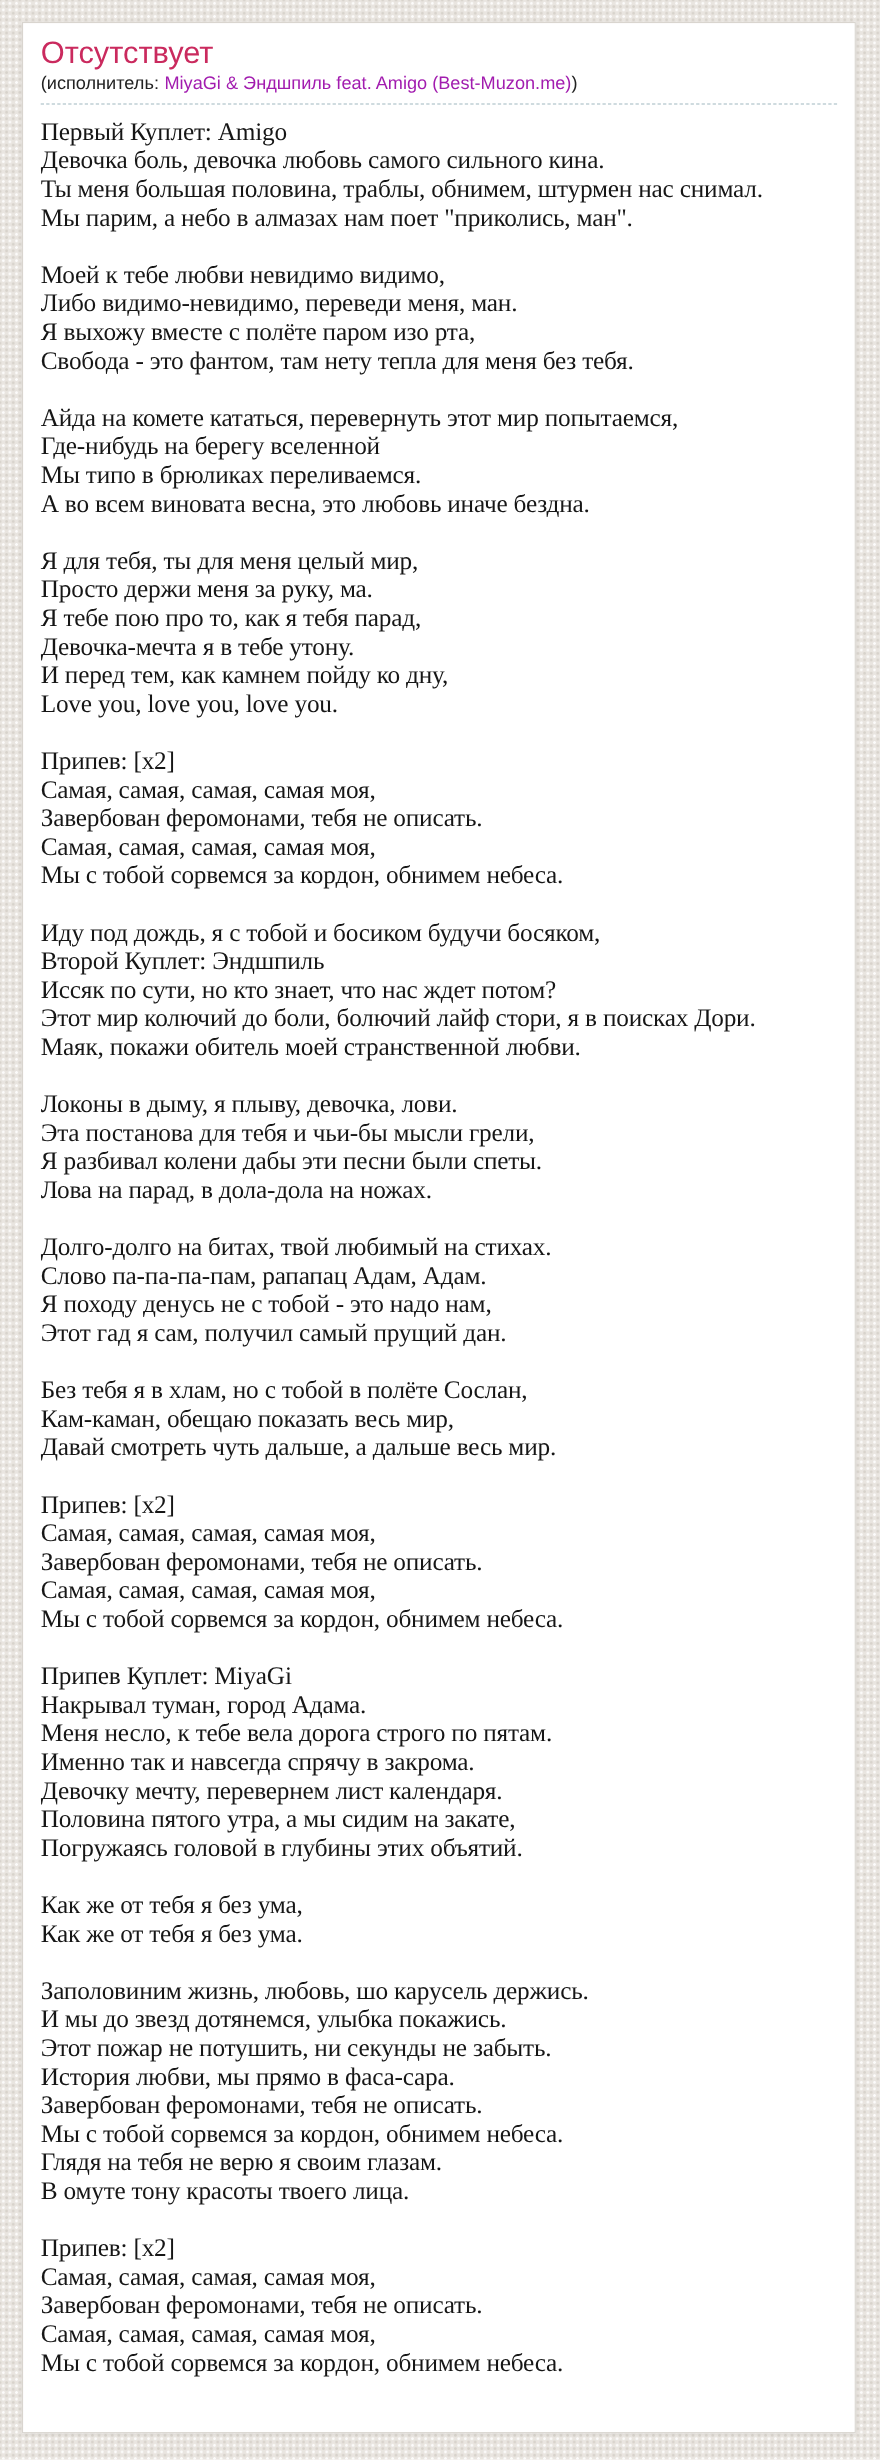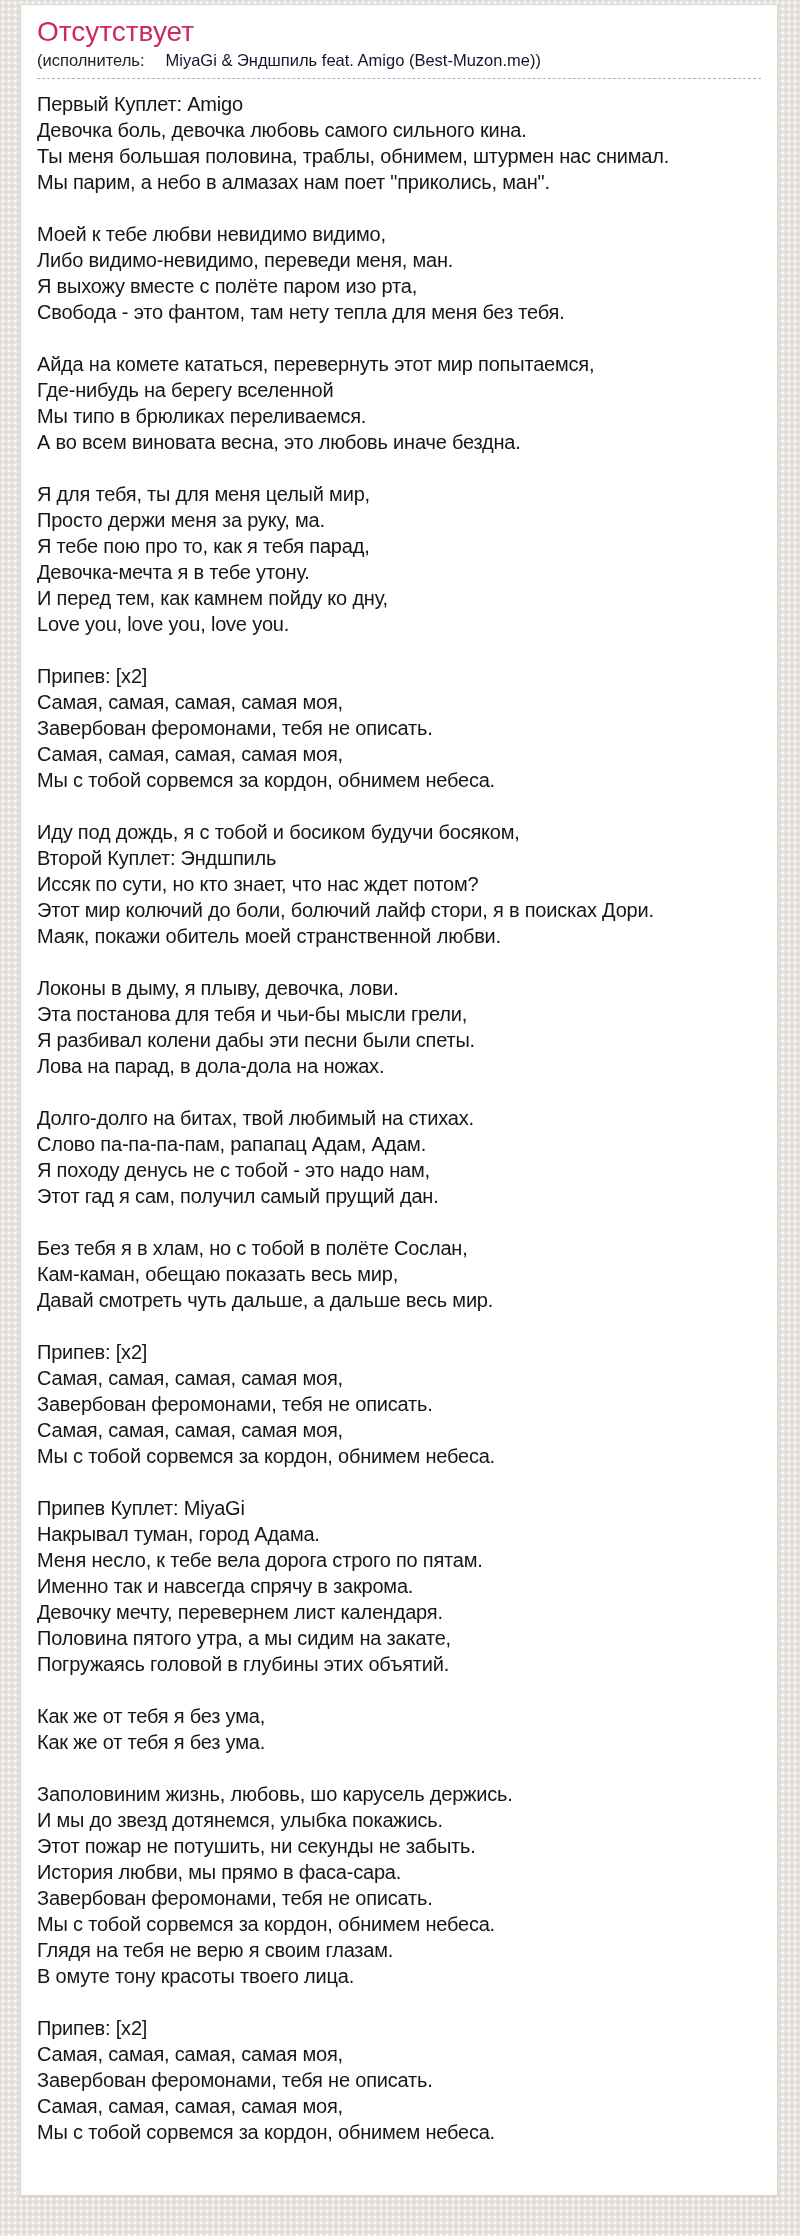--- a/index.html
+++ b/index.html
@@ -10,21 +10,21 @@
     background-image:
       radial-gradient(circle, rgba(255,255,255,0.85) 1px, transparent 1.4px),
       radial-gradient(circle, rgba(187,180,170,0.38) 1px, transparent 1.4px);
     background-size: 6px 6px, 6px 6px;
     background-position: 0 0, 3px 3px;
     overflow:hidden;
     position:relative;
   }
   .card {
     position:absolute;
-    left:20px; top:4px;
+    left:20px; top:20px;
     width:758px; height:2192px;
     background:#ffffff;
     border:1px solid #d9d5cf;
     box-shadow: 0 1px 3px rgba(0,0,0,0.07);
     padding:10px 16px 0 16px;
     overflow:hidden;
   }
   .header {
     border-bottom:1px dashed #a0b7bf;
     padding-bottom:7px;
@@ -38,31 +38,32 @@
     display:inline-block;
     cursor:pointer;
   }
   .artist-line {
     font-size:16.5px;
     line-height:22px;
     color:#222222;
     white-space:nowrap;
   }
   .artist-link {
-    color:#0f172a;
+    color:#a21caf;
     text-decoration:none;
-    margin-left:21px;
+    margin-left:5px;
     cursor:pointer;
   }
   .lyrics {
     margin-top:12px;
-    font-size:20px;
+    font-size:23px;
     line-height:26px;
     letter-spacing:-0.2px;
     color:#161616;
+    font-family:Liberation Serif, serif;
   }
   .stanza { margin-bottom:26px; }
   .stanza:last-child { margin-bottom:0; }
   .line { white-space:nowrap; }
 </style>
 </head>
 <body>
 
 <div class="card">
   <div class="header">

